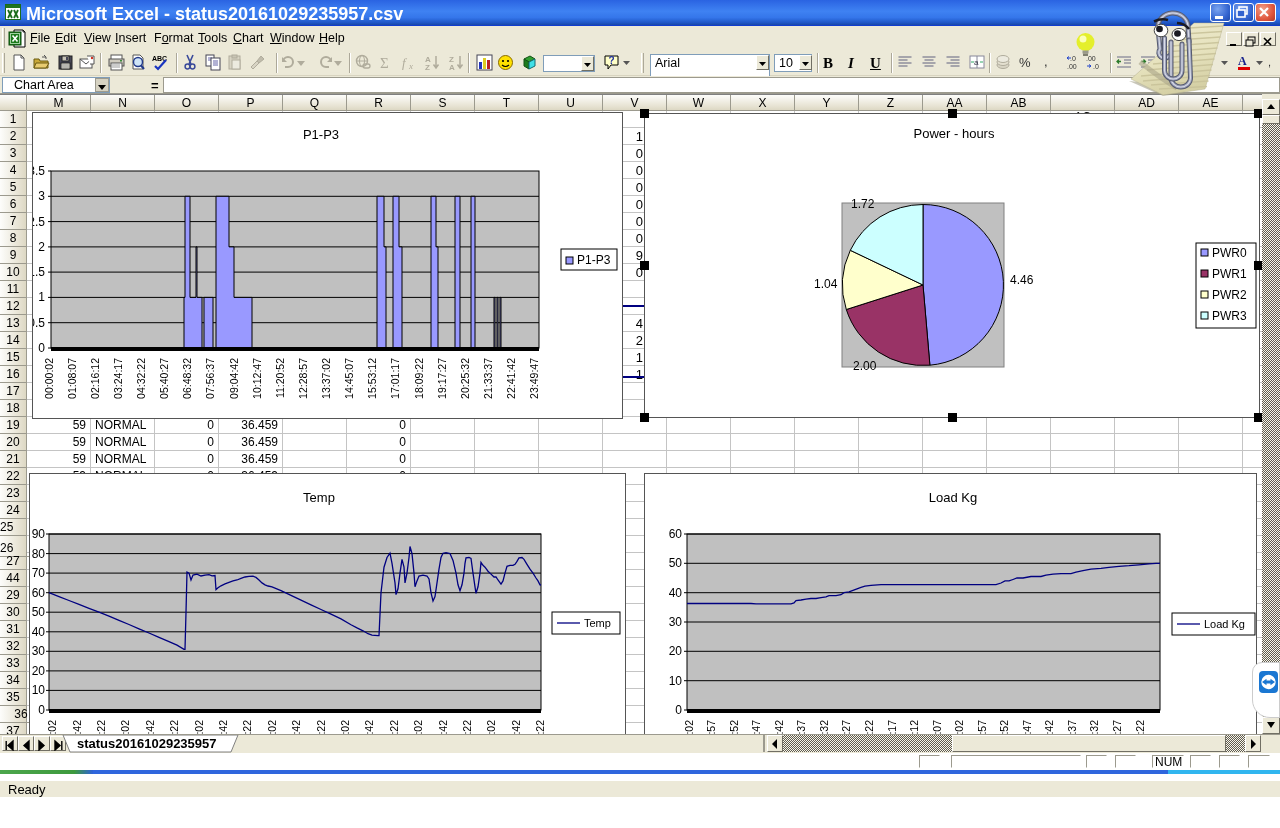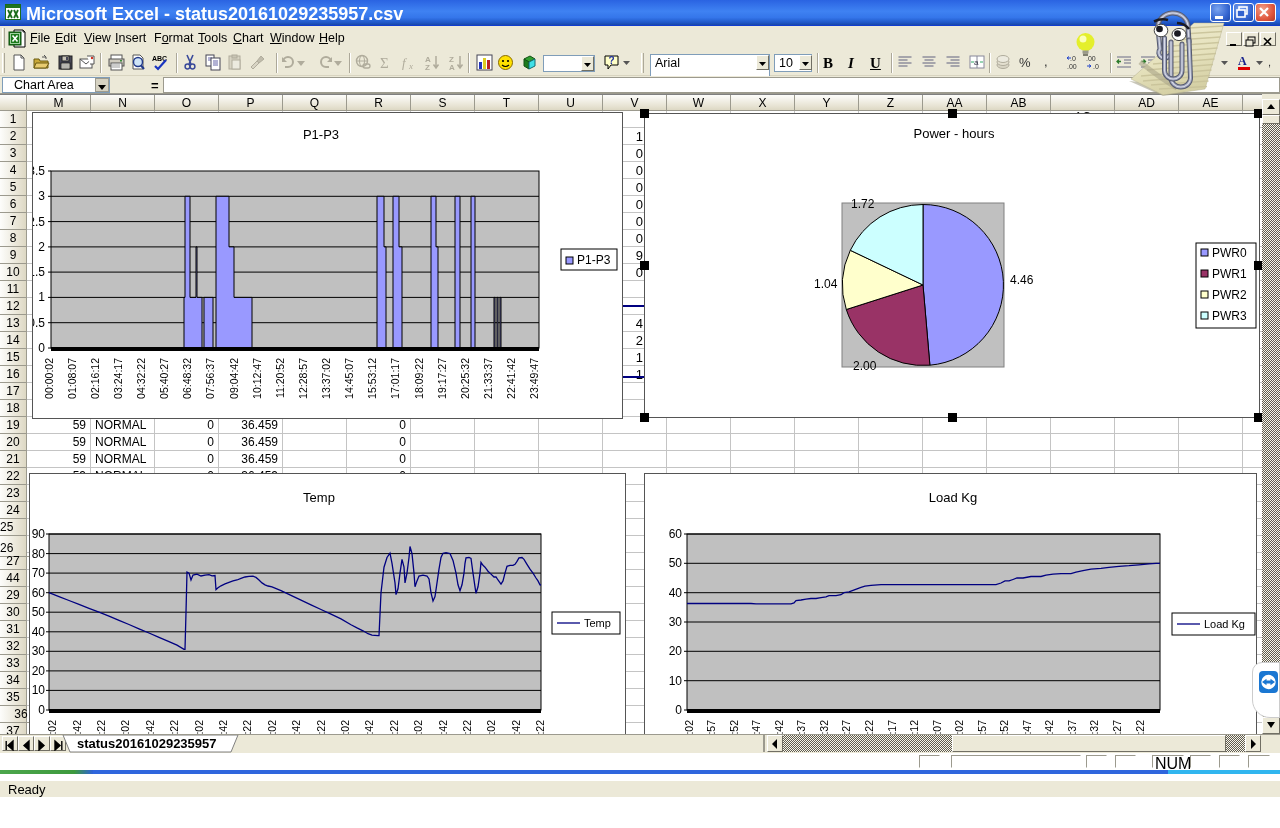--- a/index.html
+++ b/index.html
@@ -627,21 +627,21 @@
 <span class="abs" style="left:8px;top:1px;font-size:13px">Ready</span>
   </div>
 <div class="abs" style="left:919px;top:755px;width:21px;height:13px;border:1px solid;border-color:#9c9a8e #fff #fff #9c9a8e"></div>
 <div class="abs" style="left:951px;top:755px;width:130px;height:13px;border:1px solid;border-color:#9c9a8e #fff #fff #9c9a8e"></div>
 <div class="abs" style="left:1086px;top:755px;width:21px;height:13px;border:1px solid;border-color:#9c9a8e #fff #fff #9c9a8e"></div>
 <div class="abs" style="left:1115px;top:755px;width:21px;height:13px;border:1px solid;border-color:#9c9a8e #fff #fff #9c9a8e"></div>
 <div class="abs" style="left:1152px;top:755px;width:32px;height:13px;border:1px solid;border-color:#9c9a8e #fff #fff #9c9a8e"></div>
 <div class="abs" style="left:1190px;top:755px;width:21px;height:13px;border:1px solid;border-color:#9c9a8e #fff #fff #9c9a8e"></div>
 <div class="abs" style="left:1219px;top:755px;width:21px;height:13px;border:1px solid;border-color:#9c9a8e #fff #fff #9c9a8e"></div>
 <div class="abs" style="left:1248px;top:755px;width:22px;height:13px;border:1px solid;border-color:#9c9a8e #fff #fff #9c9a8e"></div>
-<span class="abs" style="left:1155px;top:755px;font-size:16px">NUM</span>
+<span class="abs" style="left:1155px;top:755px;font-size:12px">NUM</span>
 <div class="abs" style="left:0;top:770px;width:93px;height:4px;background:linear-gradient(90deg,#4ca64c,#3d9a3d 80%,#2e62d9)"></div>
 <div class="abs" style="left:93px;top:770px;width:1075px;height:4px;background:#2f66dd"></div>
 <div class="abs" style="left:1168px;top:770px;width:112px;height:4px;background:#31b6ef"></div>
 <div class="abs" style="left:1252px;top:662px;width:28px;height:56px;background:#fff;border-radius:10px 0 0 18px;border:1px solid #ccc"></div>
 <svg class="abs" style="left:1259px;top:671px" width="20" height="23">
     <rect x="0" y="0" width="19" height="22" rx="4" fill="#1a77d2"></rect>
     <ellipse cx="9.5" cy="11" rx="7.2" ry="7.2" fill="#fff"></ellipse>
     <path d="M3 11 L7.5 7.8 L7.5 9.6 L11.5 9.6 L11.5 7.8 L16 11 L11.5 14.2 L11.5 12.4 L7.5 12.4 L7.5 14.2 Z" fill="#1a77d2"></path>
   </svg>
 <svg class="abs" style="left:1125px;top:0" width="105" height="100" viewBox="0 0 105 100">

